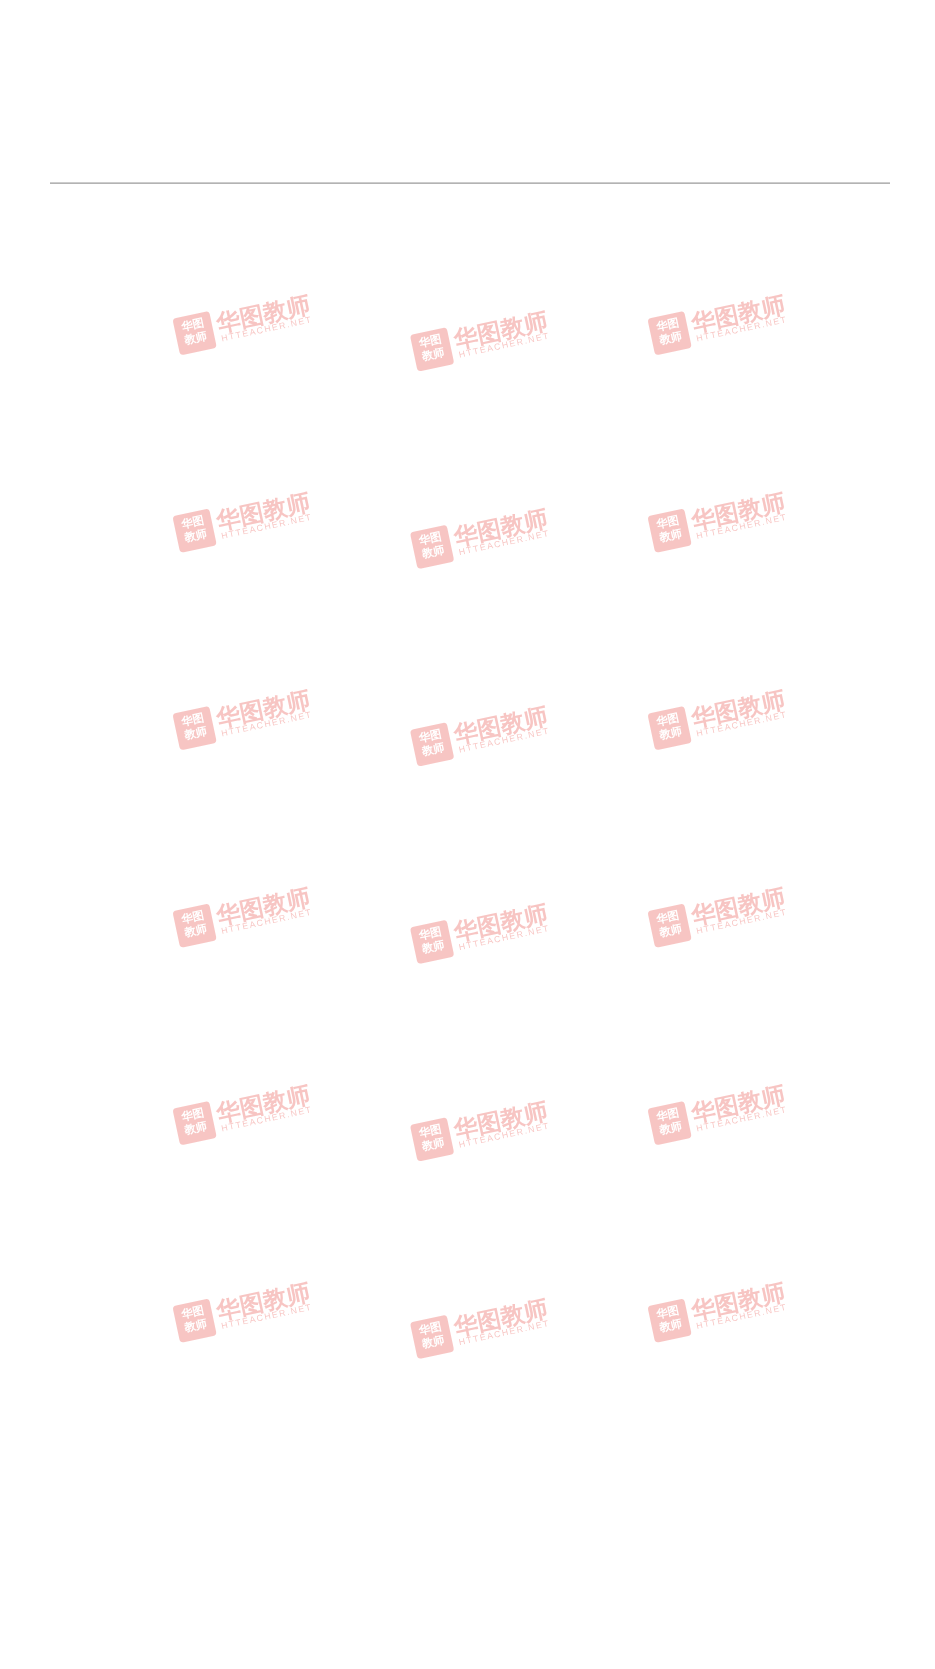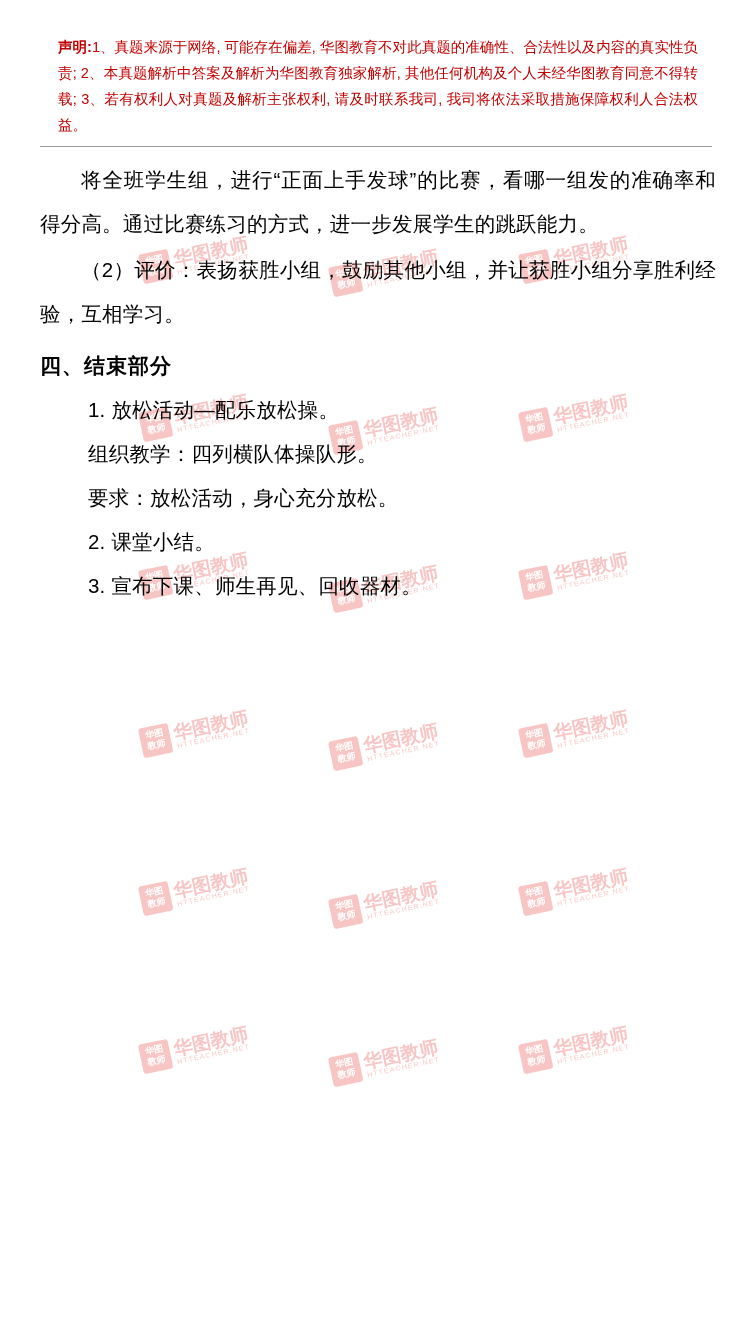--- a/index.html
+++ b/index.html
@@ -229,30 +229,17 @@
         <div class="wm-main" style="color: rgb(232, 67, 60);">华图教师</div>
         <div class="wm-sub" style="color: rgb(232, 67, 60);">HTTEACHER.NET</div>
       </div>
       <div class="wm" style="left: 520px; top: 1032px;">
         <div class="wm-box" style="background: rgb(232, 67, 60);">华图<div>教师</div></div>
         <div class="wm-main" style="color: rgb(232, 67, 60);">华图教师</div>
         <div class="wm-sub" style="color: rgb(232, 67, 60);">HTTEACHER.NET</div>
       </div>
     </div>
 
-  <div class="disclaimer">
-    <span class="strong">声明:</span><span>1、真题来源于网络, 可能存在偏差, 华图教育不对此真题的准确性、合法性以及内容的真实性负责; 2、本真题解析中答案及解析为华图教育独家解析, 其他任何机构及个人未经华图教育同意不得转载; 3、若有权利人对真题及解析主张权利, 请及时联系我司, 我司将依法采取措施保障权利人合法权益。</span>
-  </div>
 
   <div class="rule"></div>
 
-  <div class="content">
-    <p class="para">将全班学生组，进行“正面上手发球”的比赛，看哪一组发的准确率和得分高。通过比赛练习的方式，进一步发展学生的跳跃能力。</p>
-    <p class="para sub">（2）评价：表扬获胜小组，鼓励其他小组，并让获胜小组分享胜利经验，互相学习。</p>
-    <p class="heading">四、结束部分</p>
-    <p class="item">1. 放松活动—配乐放松操。</p>
-    <p class="item">组织教学：四列横队体操队形。</p>
-    <p class="item">要求：放松活动，身心充分放松。</p>
-    <p class="item">2. 课堂小结。</p>
-    <p class="item">3. 宣布下课、师生再见、回收器材。</p>
-  </div>
 
 </div>
 
 </body></html>

